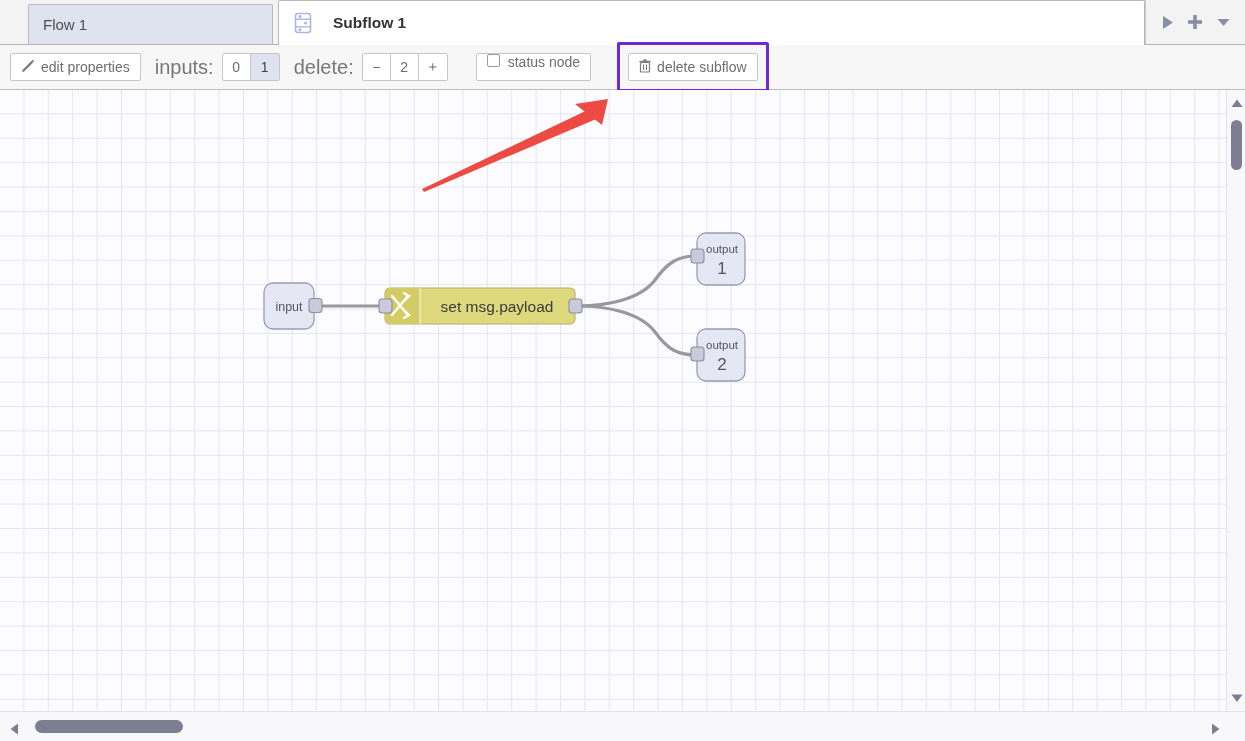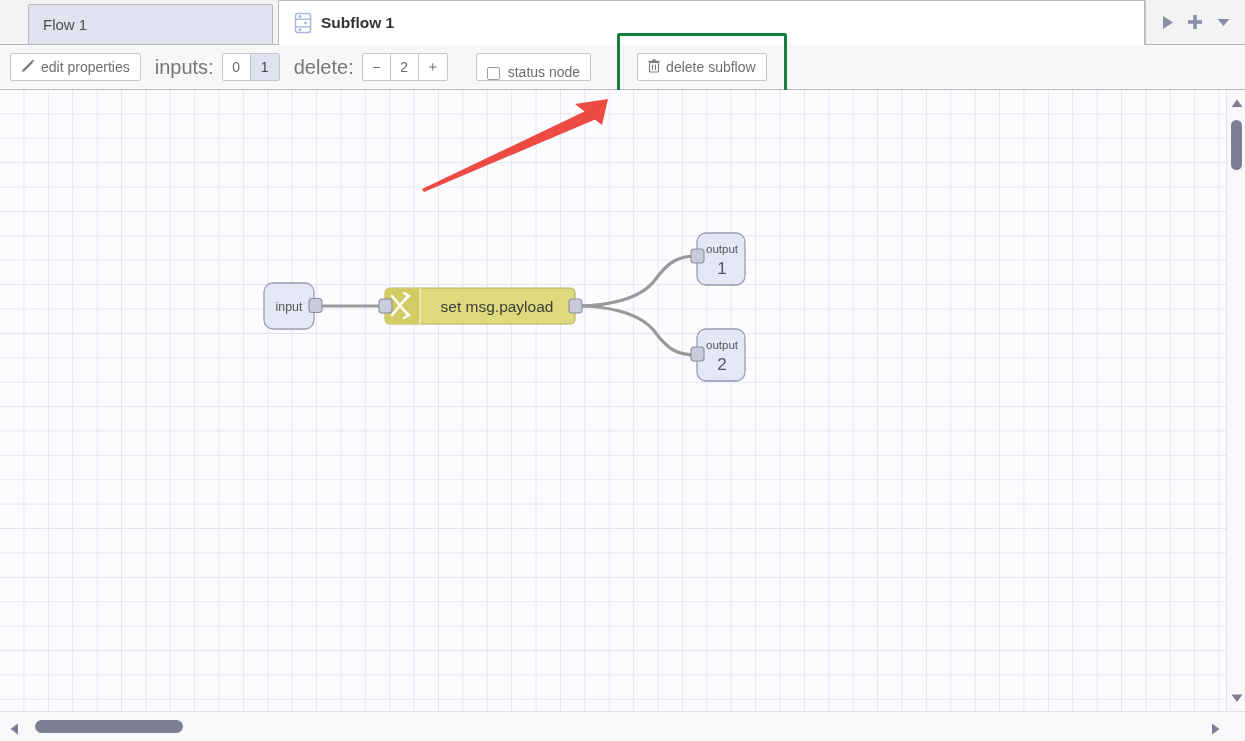--- a/index.html
+++ b/index.html
@@ -53,21 +53,21 @@
     left: 278px;
     width: 867px;
     background: #ffffff;
     font-weight: bold;
     color: #333;
     height: 45px;
     top: 0;
     border-top: 1px solid #b8b8b8;
     align-items: center;
   }
-  .tab-active .tab-label { padding-left: 8px; font-size: 15.5px; }
+  .tab-active .tab-label { padding-left: 20px; font-size: 15.5px; }
   .subflow-ico { width: 20px; height: 22px; flex: 0 0 auto; }
 
   .tabbar-actions {
     position: absolute; right: 0; top: 0;
     width: 100px; height: 44px;
     background: #f3f3f3;
     border-left: 1px solid #c6c6c6;
     display: flex; align-items: center; justify-content: space-around;
     padding: 0 8px;
   }
@@ -117,34 +117,34 @@
     display: flex; align-items: center; justify-content: center;
     font-size: 14px; color: #6a6a6a;
     border-right: 1px solid #c6c6c6;
     cursor: pointer; user-select: none;
   }
   .seg > div:last-child { border-right: none; }
   .seg .sel { background: #dfe3f0; color: #444; }
   .seg .ro { cursor: default; }
   .chk-btn {
     height: 28px; border: 1px solid #c6c6c6; background:#fff;
-    border-radius: 2px; display: inline-flex; align-items: flex-end;
+    border-radius: 2px; display: inline-flex; align-items: flex-start;
     padding: 0 10px; margin-left: 28px; cursor: pointer; user-select:none;
   }
   .chkbox {
     width: 13px; height: 13px;
     border: 1.5px solid #9a9a9a; border-radius: 2px;
     background: #fff; margin-right: 8px; flex: 0 0 auto;
   }
   .chk-btn .lbl { font-size: 14px; color: #6e6e6e; }
   .danger-wrap {
     position: relative;
     margin-left: 26px;
-    padding: 17px;
-    border: 3px solid #15803d;
+    padding: 8px;
+    border: 3px solid #6d28d9;
     border-radius: 2px;
     display: inline-flex;
   }
 
   
   .canvas-area {
     position: absolute; left: 0; top: 90px;
     width: 1226px; height: 621px;
     background-color: #fcfcff;
     background-image:

